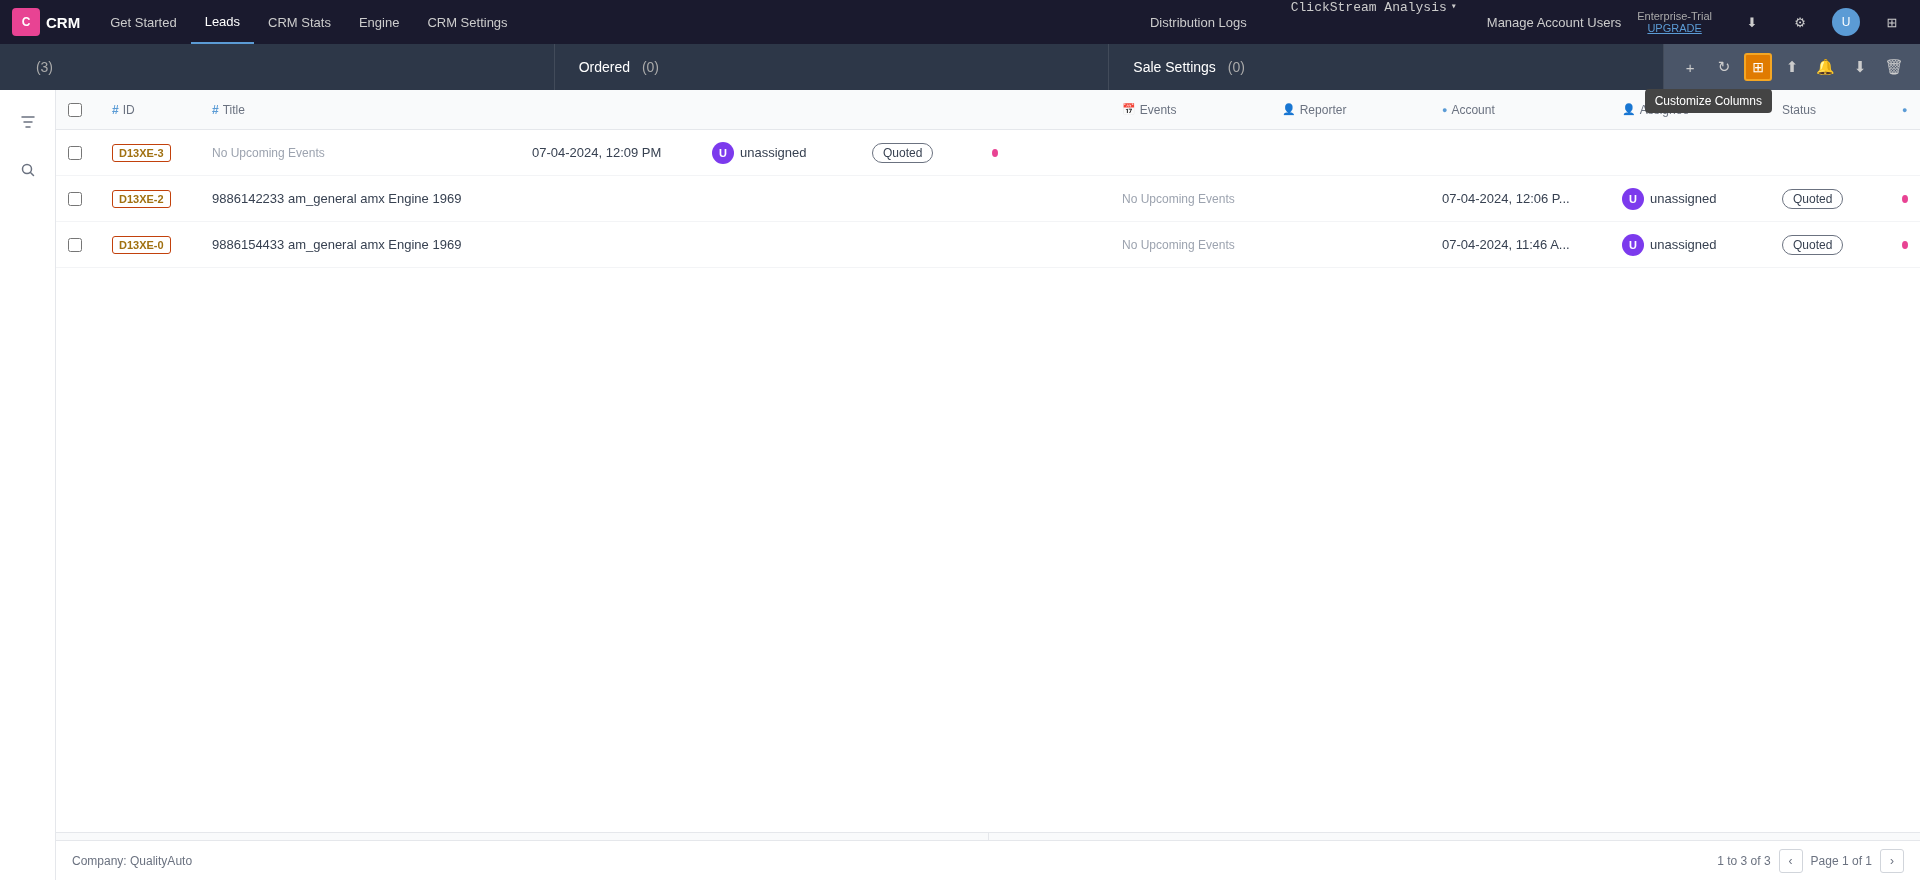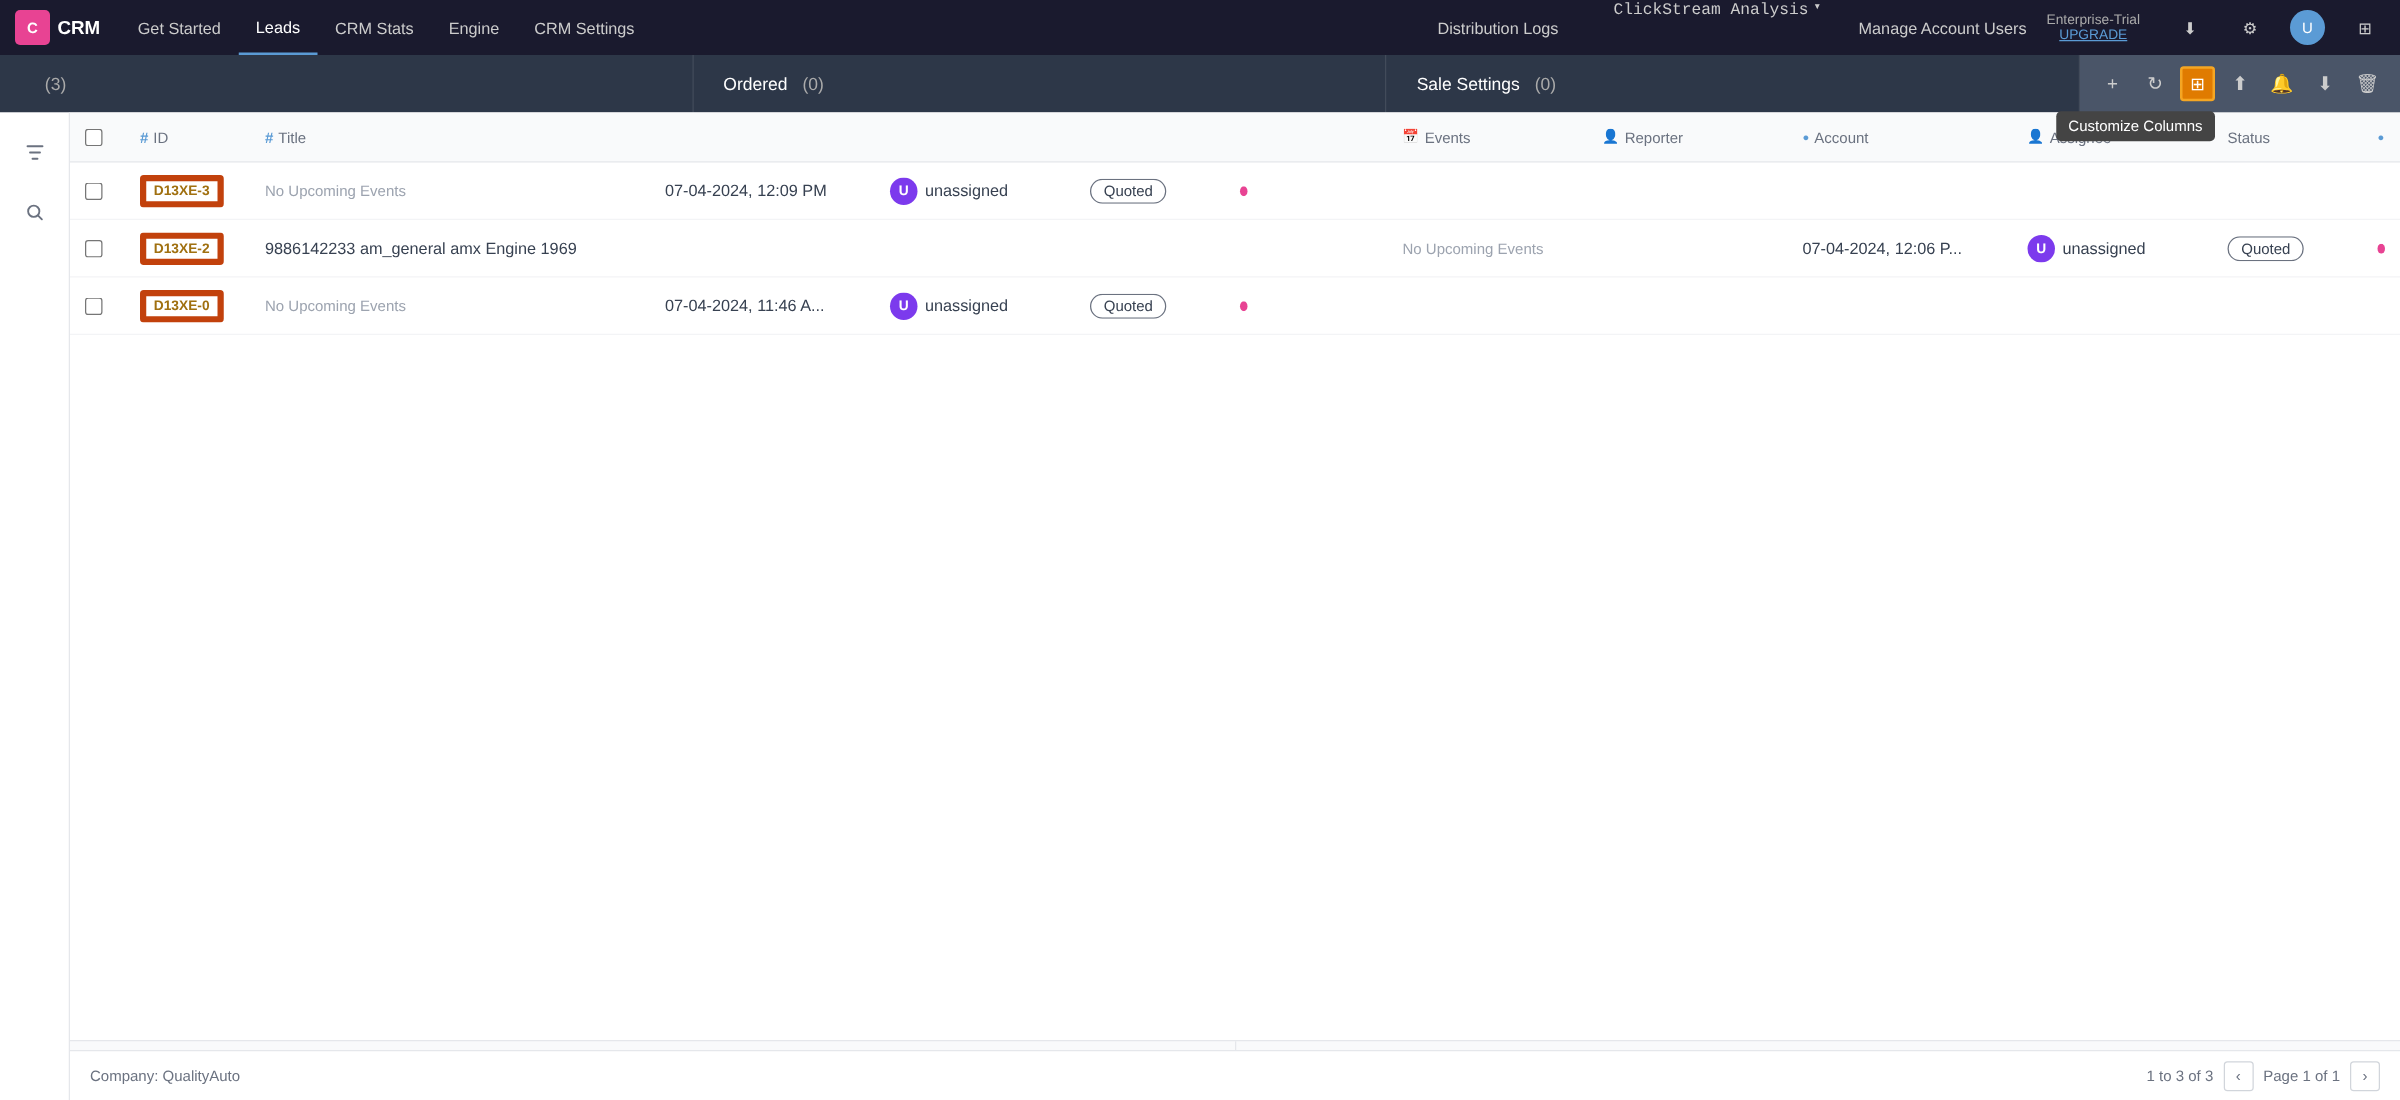--- a/index.html
+++ b/index.html
@@ -66,21 +66,21 @@
     .table-cell.checkbox-col { width: 44px; padding: 0 12px; }
     .table-cell.id-col { width: 100px; }
     .table-cell.title-col { flex: 1; overflow: hidden; }
     .table-cell.events-col { width: 160px; }
     .table-cell.reporter-col { width: 160px; }
     .table-cell.received-col { width: 180px; }
     .table-cell.assignee-col { width: 160px; }
     .table-cell.status-col { width: 120px; }
     .table-cell.extra-col { width: 30px; }
 
-    .id-badge { border: 5px solid #c2410c; color: #a07010; padding: 2px 6px; border-radius: 3px; font-size: 11px; font-weight: 600; background: #fff; }
+    .id-badge { border: 1px solid #c2410c; color: #a07010; padding: 2px 6px; border-radius: 3px; font-size: 11px; font-weight: 600; background: #fff; }
     .no-events { color: #9ca3af; font-size: 12px; }
     .assignee-avatar { width: 22px; height: 22px; border-radius: 50%; background: #7c3aed; color: #fff; font-size: 11px; font-weight: 700; display: flex; align-items: center; justify-content: center; }
     .status-badge { border: 1px solid #6b7280; color: #374151; padding: 2px 10px; border-radius: 12px; font-size: 12px; background: #fff; }
     .extra-dot { width: 8px; height: 8px; background: #e84393; border-radius: 50%; }
 
     
     .footer { height: 40px; border-top: 1px solid #e5e7eb; display: flex; align-items: center; padding: 0 16px; background: #fff; }
     .footer-left { font-size: 12px; color: #6b7280; }
     .footer-right { margin-left: auto; display: flex; align-items: center; gap: 8px; font-size: 12px; color: #6b7280; text-align: center; }
     .page-nav-btn { width: 24px; height: 24px; display: flex; align-items: center; justify-content: center; border: 1px solid #d1d5db; border-radius: 3px; cursor: pointer; font-size: 12px; color: #6b7280; }
@@ -292,20 +292,23 @@
           <div class="extra-dot"></div>
         </div>
       </div>
 
       <div class="table-row bold-row">
         <div class="table-cell checkbox-col">
           <input type="checkbox" style="">
         </div>
         <div class="table-cell id-col">
           <span class="id-badge">D13XE-0</span>
+        </div>
+        <div class="table-cell title-col">
+          <span class="title-text">9886154433 am_general amx Engine 1969</span>
         </div>
         <div class="table-cell events-col">
           <span class="no-events">No Upcoming Events</span>
         </div>
         <div class="table-cell reporter-col"></div>
         <div class="table-cell received-col">
           <span>07-04-2024, 11:46 A...</span>
         </div>
         <div class="table-cell assignee-col">
           <div class="assignee-avatar">U</div>

